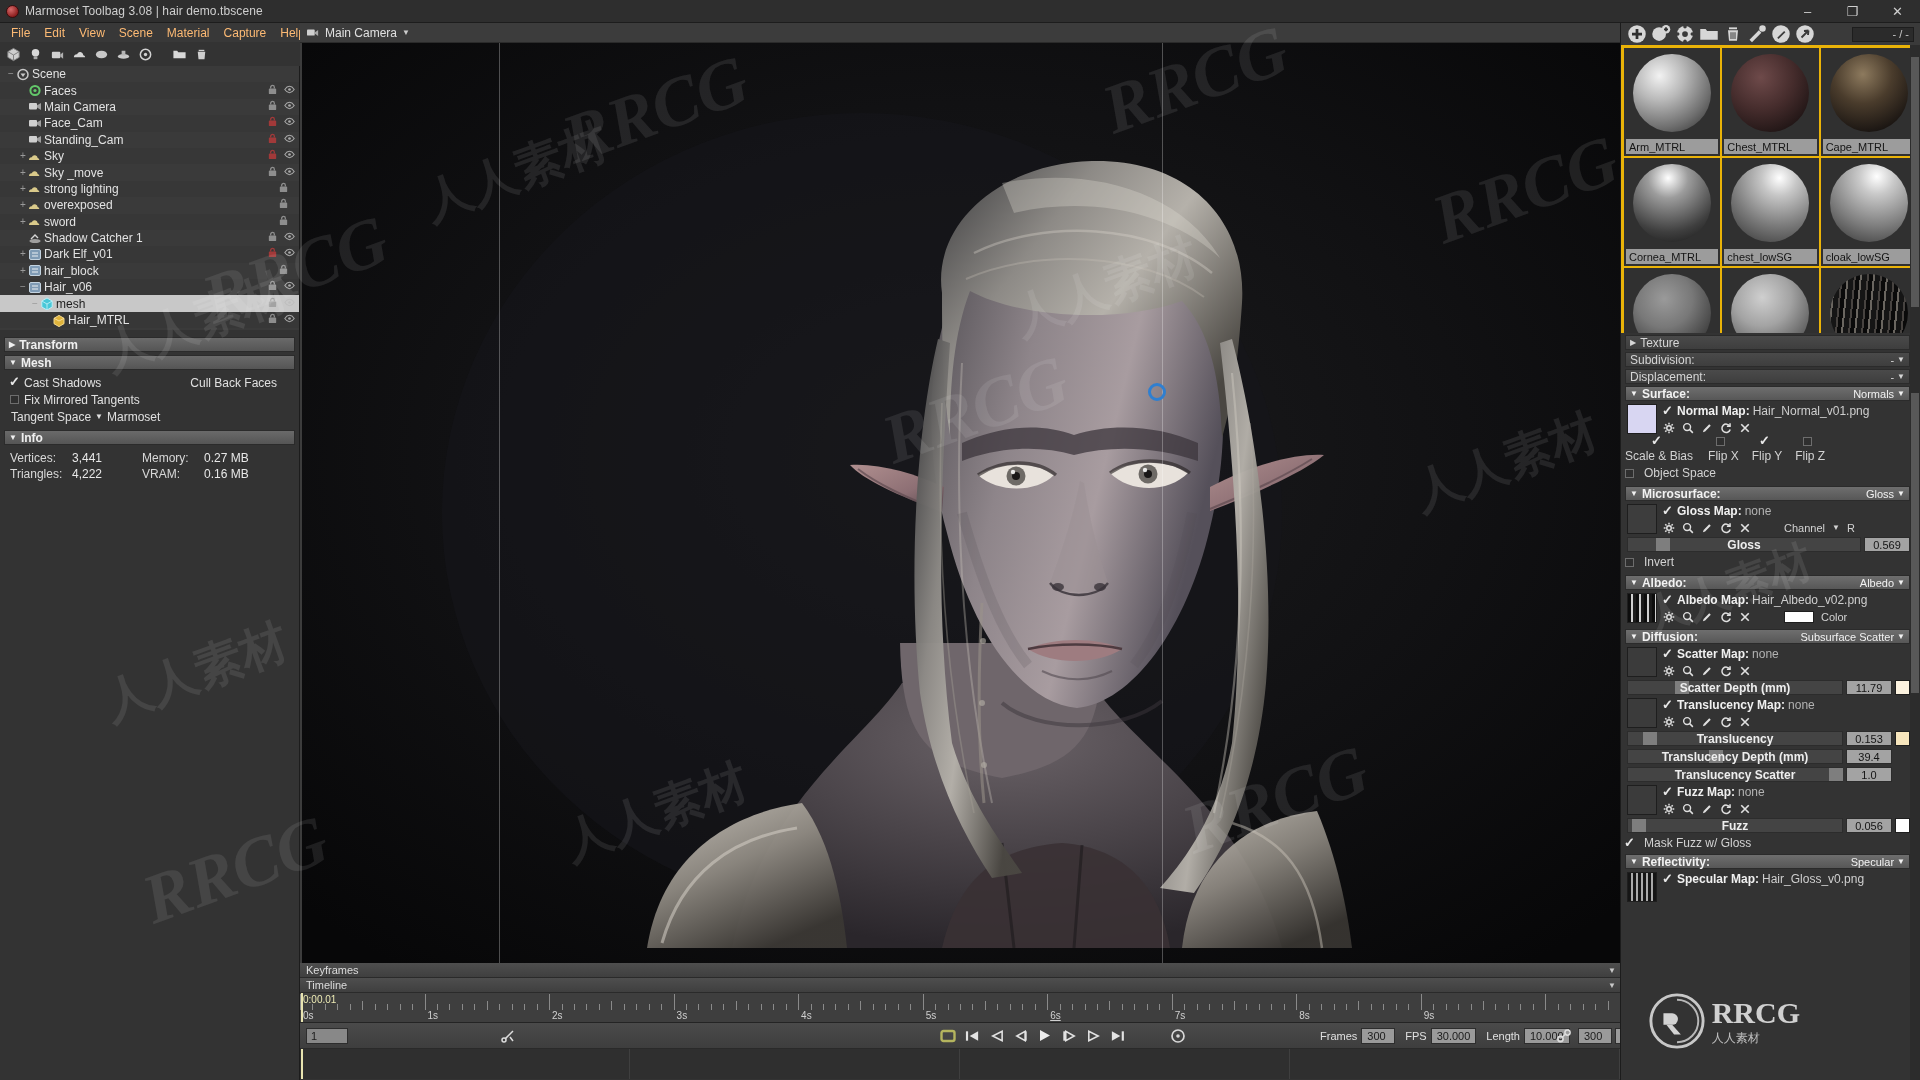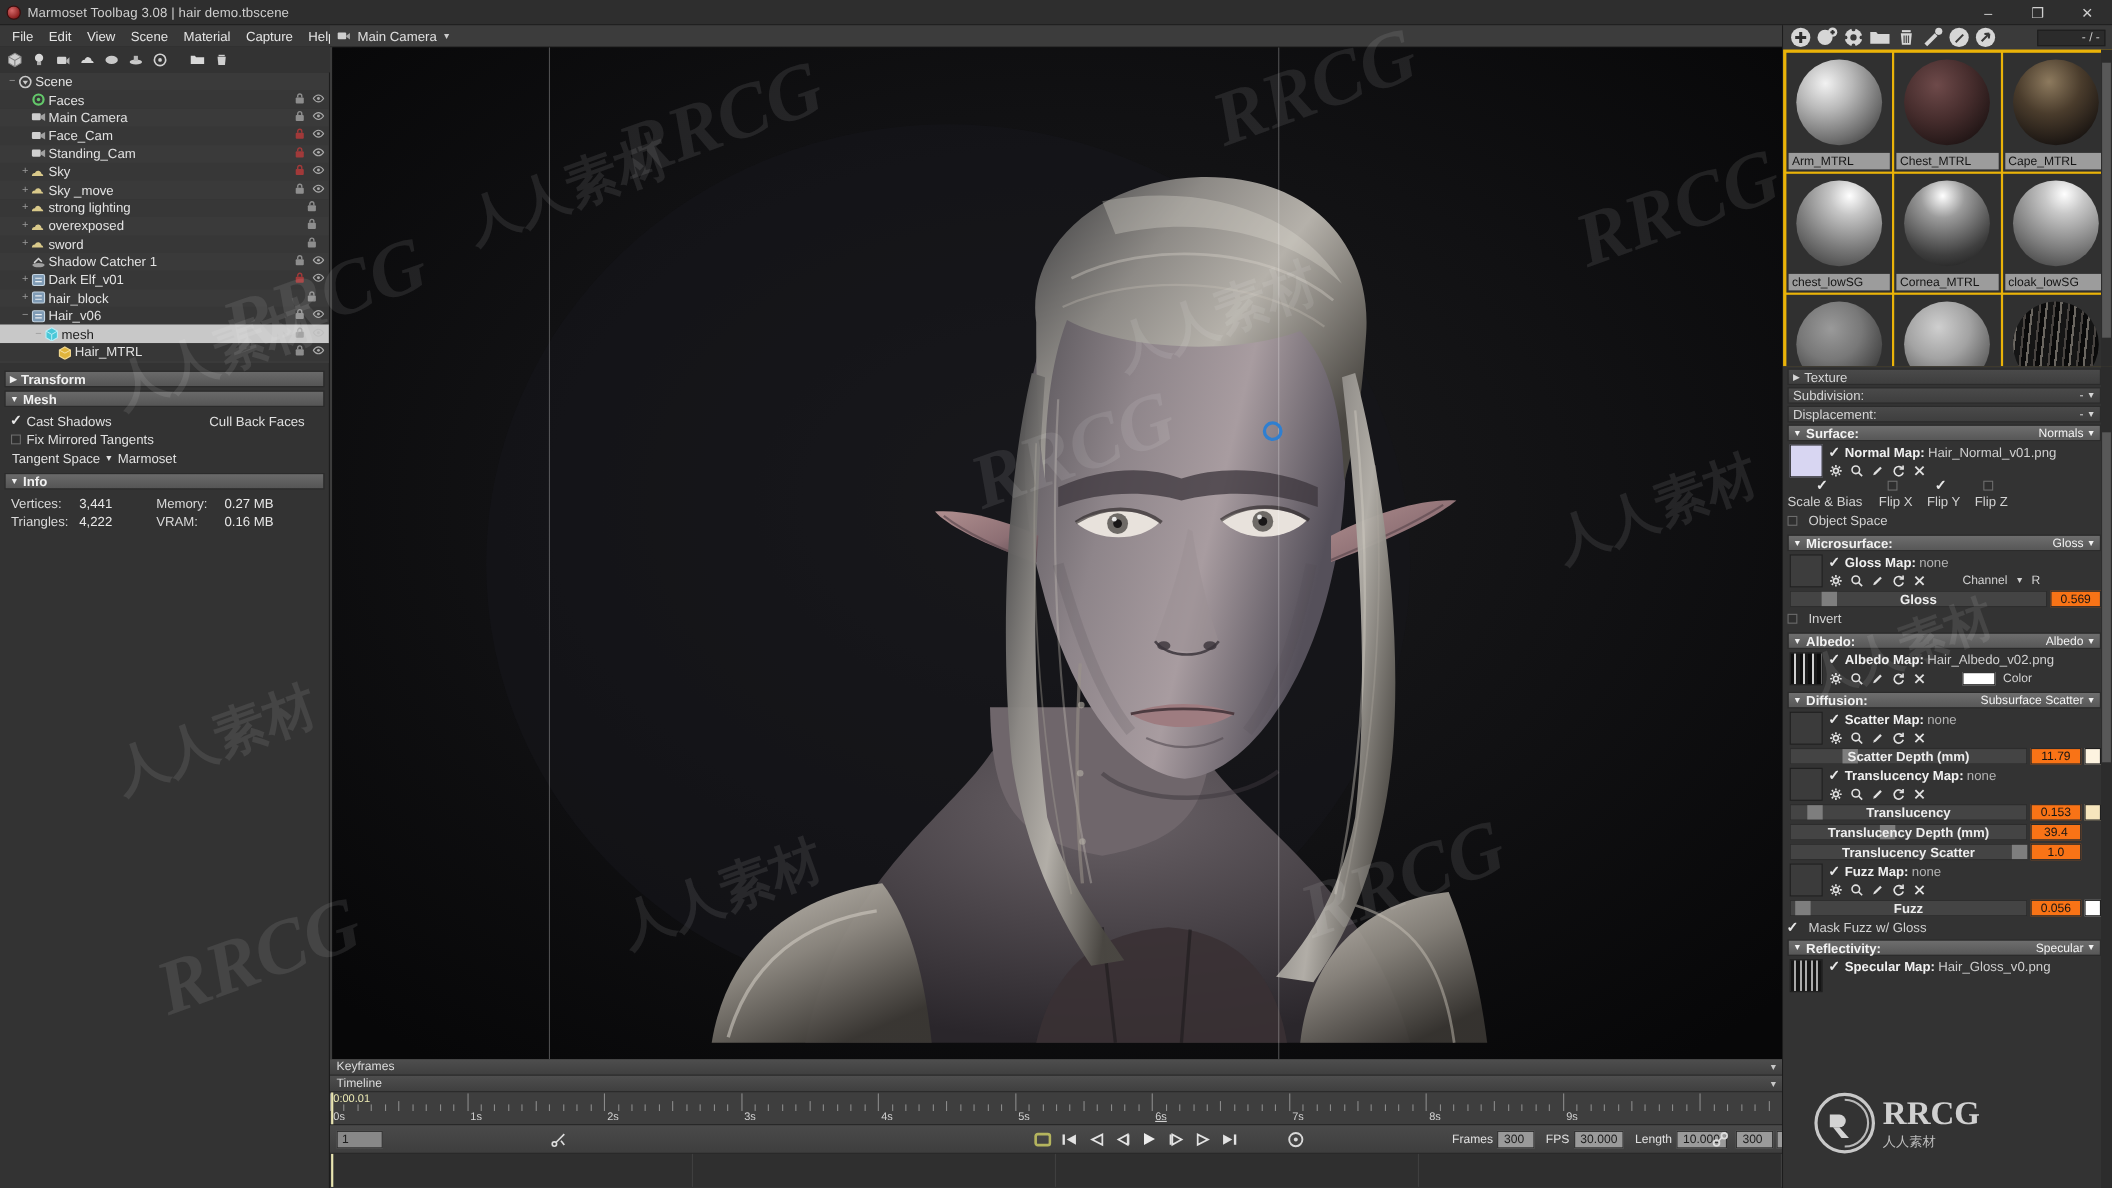--- a/index.html
+++ b/index.html
@@ -29,21 +29,21 @@
     width: 45px; height: 23px; display: flex; align-items: center; justify-content: center;
     color: #cfcfcf; font-size: 13px; line-height: 1;
   }
 
   
   #menubar {
     position: absolute; top: 23px; left: 0; width: 300px; height: 19px;
     background: #383838; display: flex; align-items: center; padding-left: 4px;
   }
   #menubar span {
-    padding: 2px 7px; font-size: 12px; color: #e5e5e5; cursor: default;
+    padding: 2px 7px; font-size: 12px; color: #fdba74; cursor: default;
   }
 
   
   #lefttoolbar {
     position: absolute; top: 42px; left: 0; width: 300px; height: 24px;
     background: #333; display: flex; align-items: center; gap: 2px; padding-left: 3px;
   }
   .tbtn {
     width: 20px; height: 20px; display: flex; align-items: center; justify-content: center;
     border-radius: 2px;
@@ -207,21 +207,21 @@
   .optrow { display: flex; align-items: center; gap: 5px; padding: 3px 4px 0 4px; font-size: 12px; }
   .optrow .o { display: flex; align-items: center; gap: 3px; flex-direction: column; }
   .slider {
     position: relative; height: 15px; background: #444; border: 1px solid #2c2c2c;
     display: flex; align-items: center; justify-content: center; flex: 1 1 auto;
     font-size: 12px; color: #eee; font-weight: bold;
   }
   .slider .knob { position: absolute; top: 0; bottom: 0; width: 14px; background: #7e7e7e; }
   .sliderrow { display: flex; align-items: center; gap: 3px; margin: 3px 10px 0 6px; }
   .numbox {
-    width: 46px; height: 15px; background: #f97316; color: #141414; font-size: 11px;
+    width: 46px; height: 15px; background: #a3a3a3; color: #141414; font-size: 11px;
     display: flex; align-items: center; justify-content: center; border: 1px solid #2b2b2b;
     flex: 0 0 auto;
   }
   .swatch { width: 15px; height: 15px; border: 1px solid #1f1f1f; flex: 0 0 auto; }
   #propscroll { position: absolute; right: 0; top: 0; bottom: 0; width: 10px; background: #2c2c2c; }
   #propscroll .thumb { position: absolute; top: 60px; left: 1px; width: 8px; height: 300px; background: #585858; }
 
   
   .wm {
     position: absolute; color: rgba(255,255,255,.09); font-weight: bold;
@@ -1062,26 +1062,26 @@
         </div>
         <div class="mcell">
           <div class="msphere" style="background:radial-gradient(circle at 38% 30%, #6e4a4a 0%, #452c2c 45%, #1b1212 85%, #0c0909 100%)"></div>
           <div class="mname">Chest_MTRL</div>
         </div>
         <div class="mcell">
           <div class="msphere" style="background:radial-gradient(circle at 42% 26%, #8d7a5e 0%, #4a3c2c 40%, #1a1512 80%, #0b0a09 100%)"></div>
           <div class="mname">Cape_MTRL</div>
         </div>
         <div class="mcell">
+          <div class="msphere" style="background:radial-gradient(circle at 45% 18%, #ffffff 0%, #9c9c9c 26%, #3f3f3f 70%, #141414 100%)"></div>
+          <div class="mname">Cornea_MTRL</div>
+        </div>
+        <div class="mcell">
           <div class="msphere" style="background:radial-gradient(circle at 62% 18%, #ffffff 0%, #c6c6c6 22%, #7a7a7a 60%, #2f2f2f 100%)"></div>
           <div class="mname">chest_lowSG</div>
-        </div>
-        <div class="mcell">
-          <div class="msphere" style="background:radial-gradient(circle at 45% 18%, #ffffff 0%, #9c9c9c 26%, #3f3f3f 70%, #141414 100%)"></div>
-          <div class="mname">Cornea_MTRL</div>
         </div>
         <div class="mcell">
           <div class="msphere" style="background:radial-gradient(circle at 60% 16%, #ffffff 0%, #c9c9c9 22%, #7d7d7d 62%, #303030 100%)"></div>
           <div class="mname">cloak_lowSG</div>
         </div>
         <div class="mcell">
           <div class="msphere" style="background:radial-gradient(circle at 40% 32%, #9a9a9a 0%, #787878 40%, #3d3d3d 80%, #1b1b1b 100%)"></div>
         </div>
         <div class="mcell">
           <div class="msphere" style="background:radial-gradient(circle at 40% 30%, #cfcfcf 0%, #a3a3a3 40%, #5e5e5e 78%, #252525 100%)"></div>

